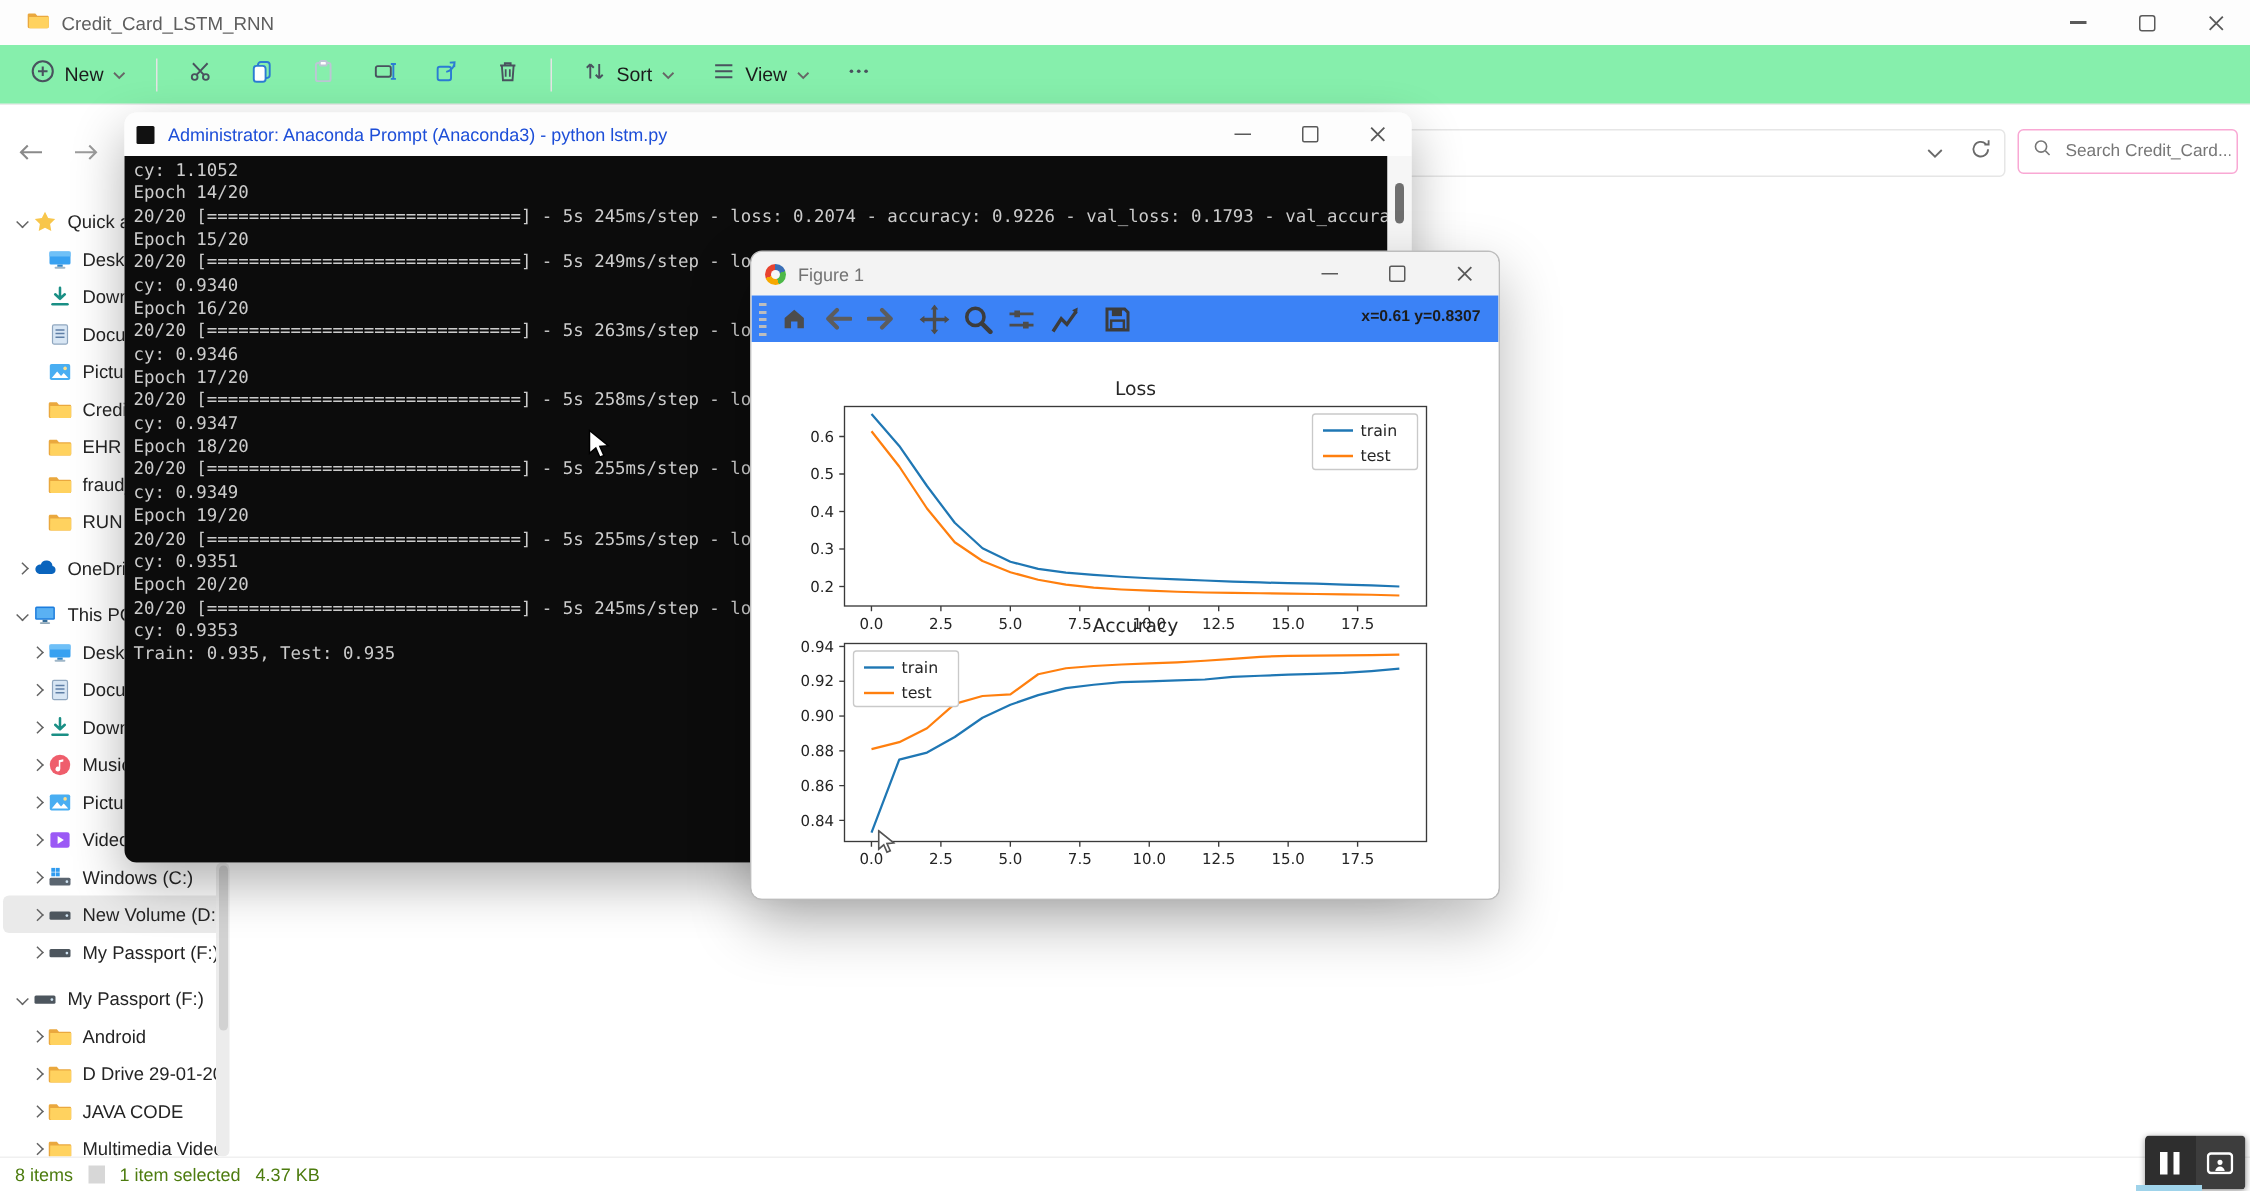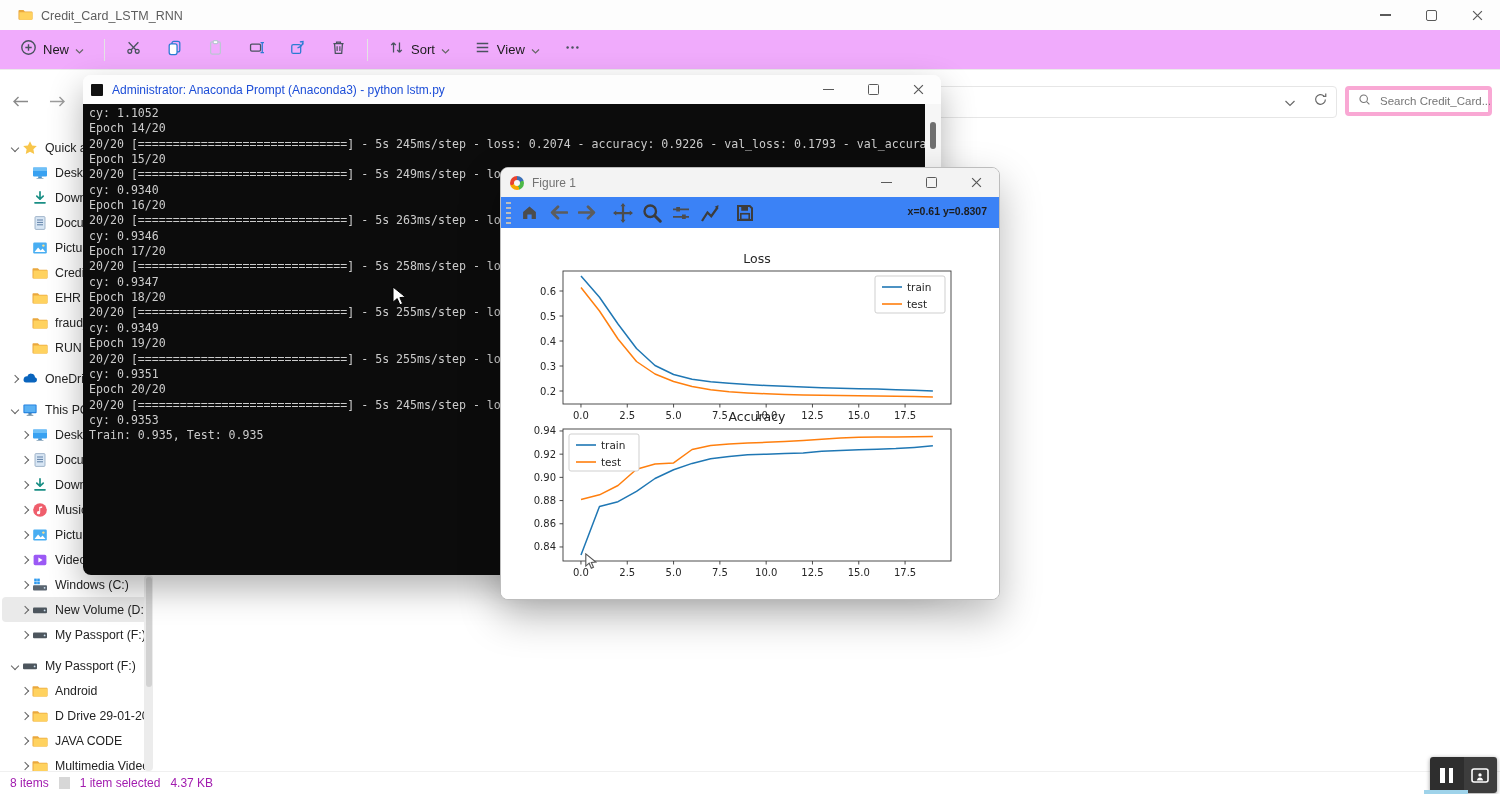--- a/index.html
+++ b/index.html
@@ -7,48 +7,48 @@
          font-family:"Liberation Sans",sans-serif;color:#1a1a1a;}
   
   .tabbar{position:absolute;left:0;top:0;right:0;height:30px;background:#fdfdfd;}
   .tab{position:absolute;left:8px;top:4px;height:24px;display:flex;align-items:center;gap:8px;padding:0 10px;}
   .tab-title{font-size:12.5px;color:#5e5e5e;white-space:nowrap;}
   .winctl{position:absolute;top:0;right:0;height:30px;display:flex;}
   .winctl .wbtn{width:46px;height:30px;display:flex;align-items:center;justify-content:center;}
   .glyph-min{width:11px;height:1.4px;background:#5a5a5a;}
   .glyph-restore{position:relative;width:9px;height:9px;border:1.1px solid #5a5a5a;border-radius:2px;background:#fdfdfd;}
   .glyph-restore::before{content:"";position:absolute;left:2px;top:-4px;width:9px;height:9px;border:1.1px solid #5a5a5a;border-radius:2px;z-index:-1;}
-  .cmdbar{position:absolute;left:0;top:30px;right:0;height:39px;background:#f0abfc;border-bottom:1px solid #ebebeb;display:flex;align-items:center;}
+  .cmdbar{position:absolute;left:0;top:30px;right:0;height:39px;background:#86efac;border-bottom:1px solid #ebebeb;display:flex;align-items:center;}
   .cbtn{display:flex;align-items:center;gap:6px;border-radius:4px;padding:6px 8px;margin:0 4px;}
   .cbtn .lbl{font-size:13px;color:#1b1b1b;}
   .sep-v{width:1px;height:22px;background:#e4e4e4;margin:0 8px;}
   .navbar{position:absolute;left:0;top:84px;right:0;height:33px;background:#fff;}
   .navarrow{position:absolute;top:5px;width:24px;height:24px;display:flex;align-items:center;justify-content:center;}
   .addrbar{position:absolute;left:160px;top:2px;width:1175px;height:30px;border:1px solid #e6e6e6;background:#fff;border-radius:4px;}
   .addr-chev{position:absolute;right:40px;top:7px;}
   .addr-refresh{position:absolute;right:8px;top:5px;}
-  .searchbox{position:absolute;left:1345px;top:2px;width:147px;height:30px;border:4px solid #f9a8d4;border-radius:4px;background:#fff;display:flex;align-items:center;gap:7px;padding:0 9px;box-sizing:border-box;}
+  .searchbox{position:absolute;left:1345px;top:2px;width:147px;height:30px;border:1px solid #f9a8d4;border-radius:4px;background:#fff;display:flex;align-items:center;gap:7px;padding:0 9px;box-sizing:border-box;}
   .searchbox input{border:0;outline:0;width:110px;font-size:11.5px;font-family:"Liberation Sans",sans-serif;color:#333;background:transparent;}
   .searchbox input::placeholder{color:#767676;}
   
   #sidebar{position:absolute;left:0;top:135px;width:152px;bottom:22px;background:#fff;}
   .srow{position:relative;height:25px;display:flex;align-items:center;border-radius:4px;margin:0 2px;}
   .srow.gap{margin-top:6px;}
   .srow.selected{background:#eaeaea;}
   .chev{width:14px;display:flex;align-items:center;justify-content:center;flex:0 0 14px;}
   .chev i{display:block;width:5px;height:5px;border-right:1.3px solid #636363;border-bottom:1.3px solid #636363;}
   .chev.right i{transform:rotate(-45deg);}
   .chev.down i{transform:rotate(45deg);}
   .sicon{width:16px;height:16px;flex:0 0 16px;margin-right:7px;}
   .sicon svg{width:16px;height:16px;display:block;}
   .slabel{font-size:12.3px;color:#242424;white-space:nowrap;overflow:hidden;}
   .d0{padding-left:6px;} .d1{padding-left:16px;}
   #side-scroll{position:absolute;left:144px;top:575px;width:9px;height:196px;background:#ececec;border-radius:4px;}
   #side-scroll .thumb{position:absolute;left:1.5px;top:2px;width:6px;height:110px;background:#d2d2d2;border-radius:3px;}
-  .statusbar{position:absolute;left:0;bottom:0;right:0;height:22px;background:#fff;border-top:1px solid #f0f0f0;display:flex;align-items:center;font-size:12px;color:#a21caf;}
+  .statusbar{position:absolute;left:0;bottom:0;right:0;height:22px;background:#fff;border-top:1px solid #f0f0f0;display:flex;align-items:center;font-size:12px;color:#4d7c0f;}
   .statusbar .sdiv{width:1px;height:12px;background:#d7d7d7;margin:0 10px;}
   .statusbar span{padding-left:10px;}
   
   #terminal{position:absolute;left:83px;top:75px;width:858px;height:500px;border-radius:8px;
             box-shadow:0 14px 34px rgba(0,0,0,.30);background:#fdfdfd;}
   .t-titlebar{position:absolute;left:0;top:0;right:0;height:29px;background:#fdfdfd;border-radius:8px 8px 0 0;display:flex;align-items:center;}
   .t-icon{width:12px;height:12px;background:#111;margin:0 9px 0 8px;border-radius:1px;}
   .t-title{font-size:12px;color:#1d4ed8;white-space:nowrap;}
   .t-ctl{position:absolute;right:0;top:0;height:29px;display:flex;}
   .t-ctl .wbtn{width:45px;height:29px;display:flex;align-items:center;justify-content:center;}

